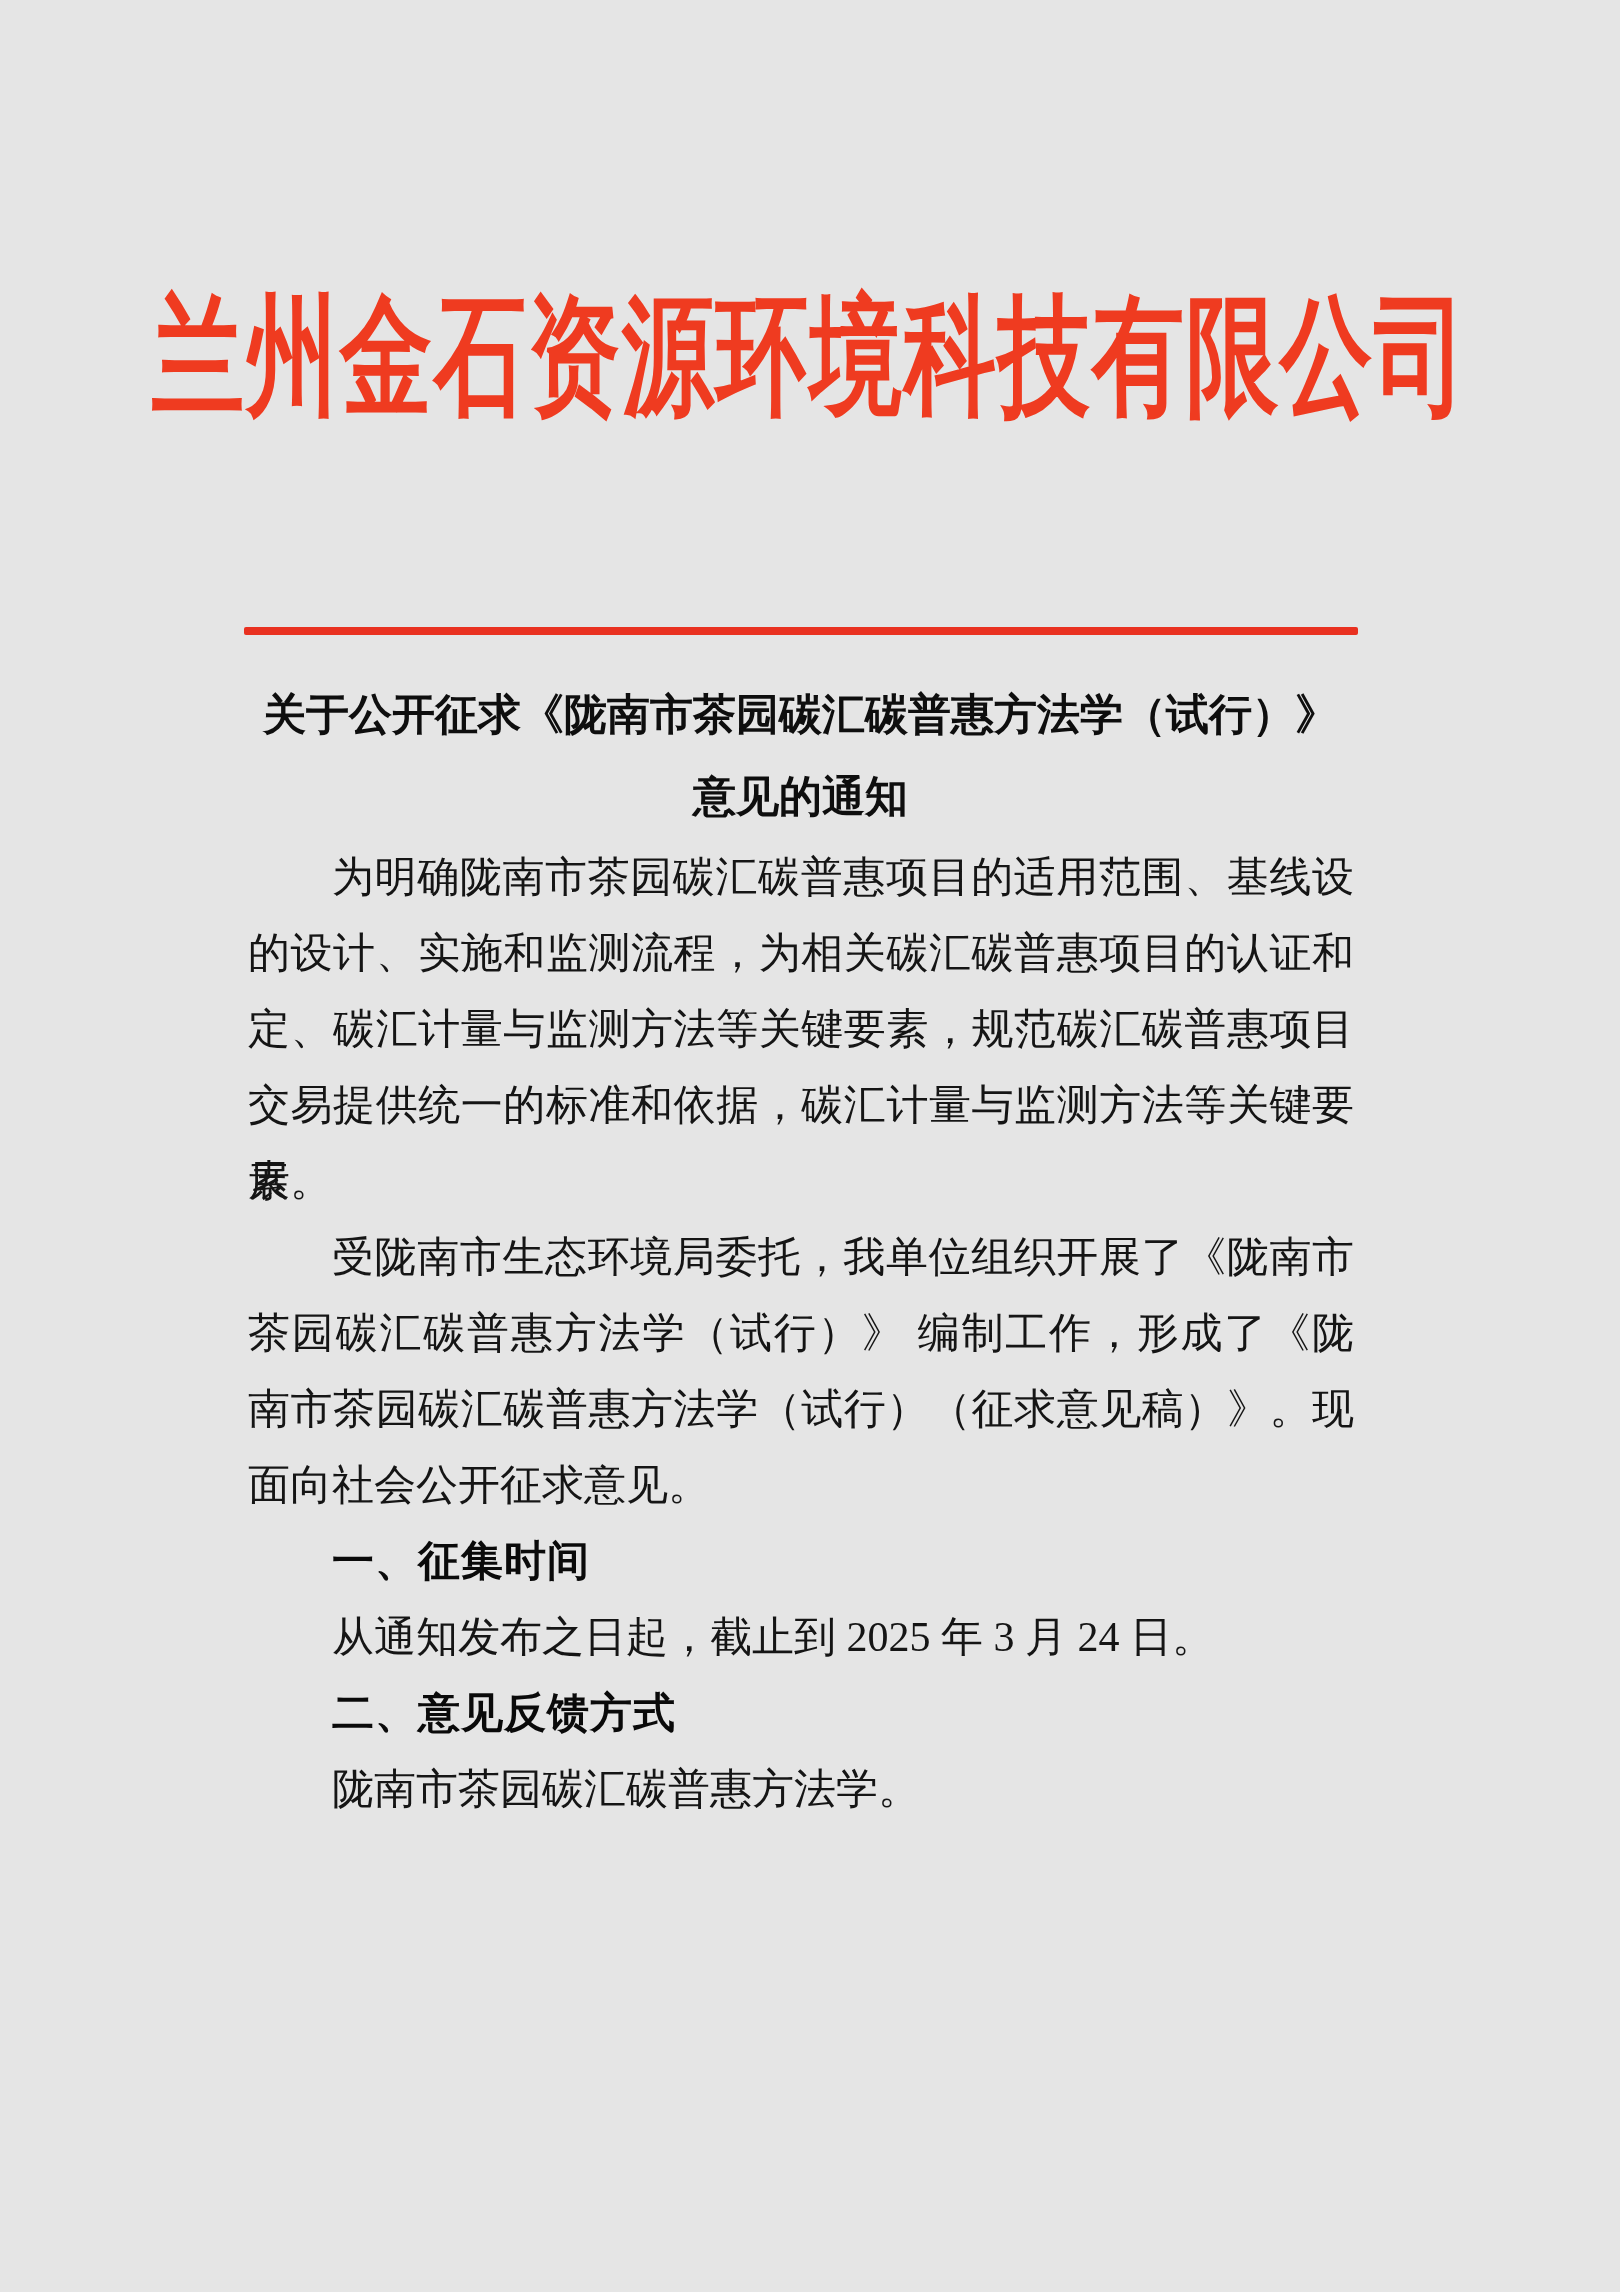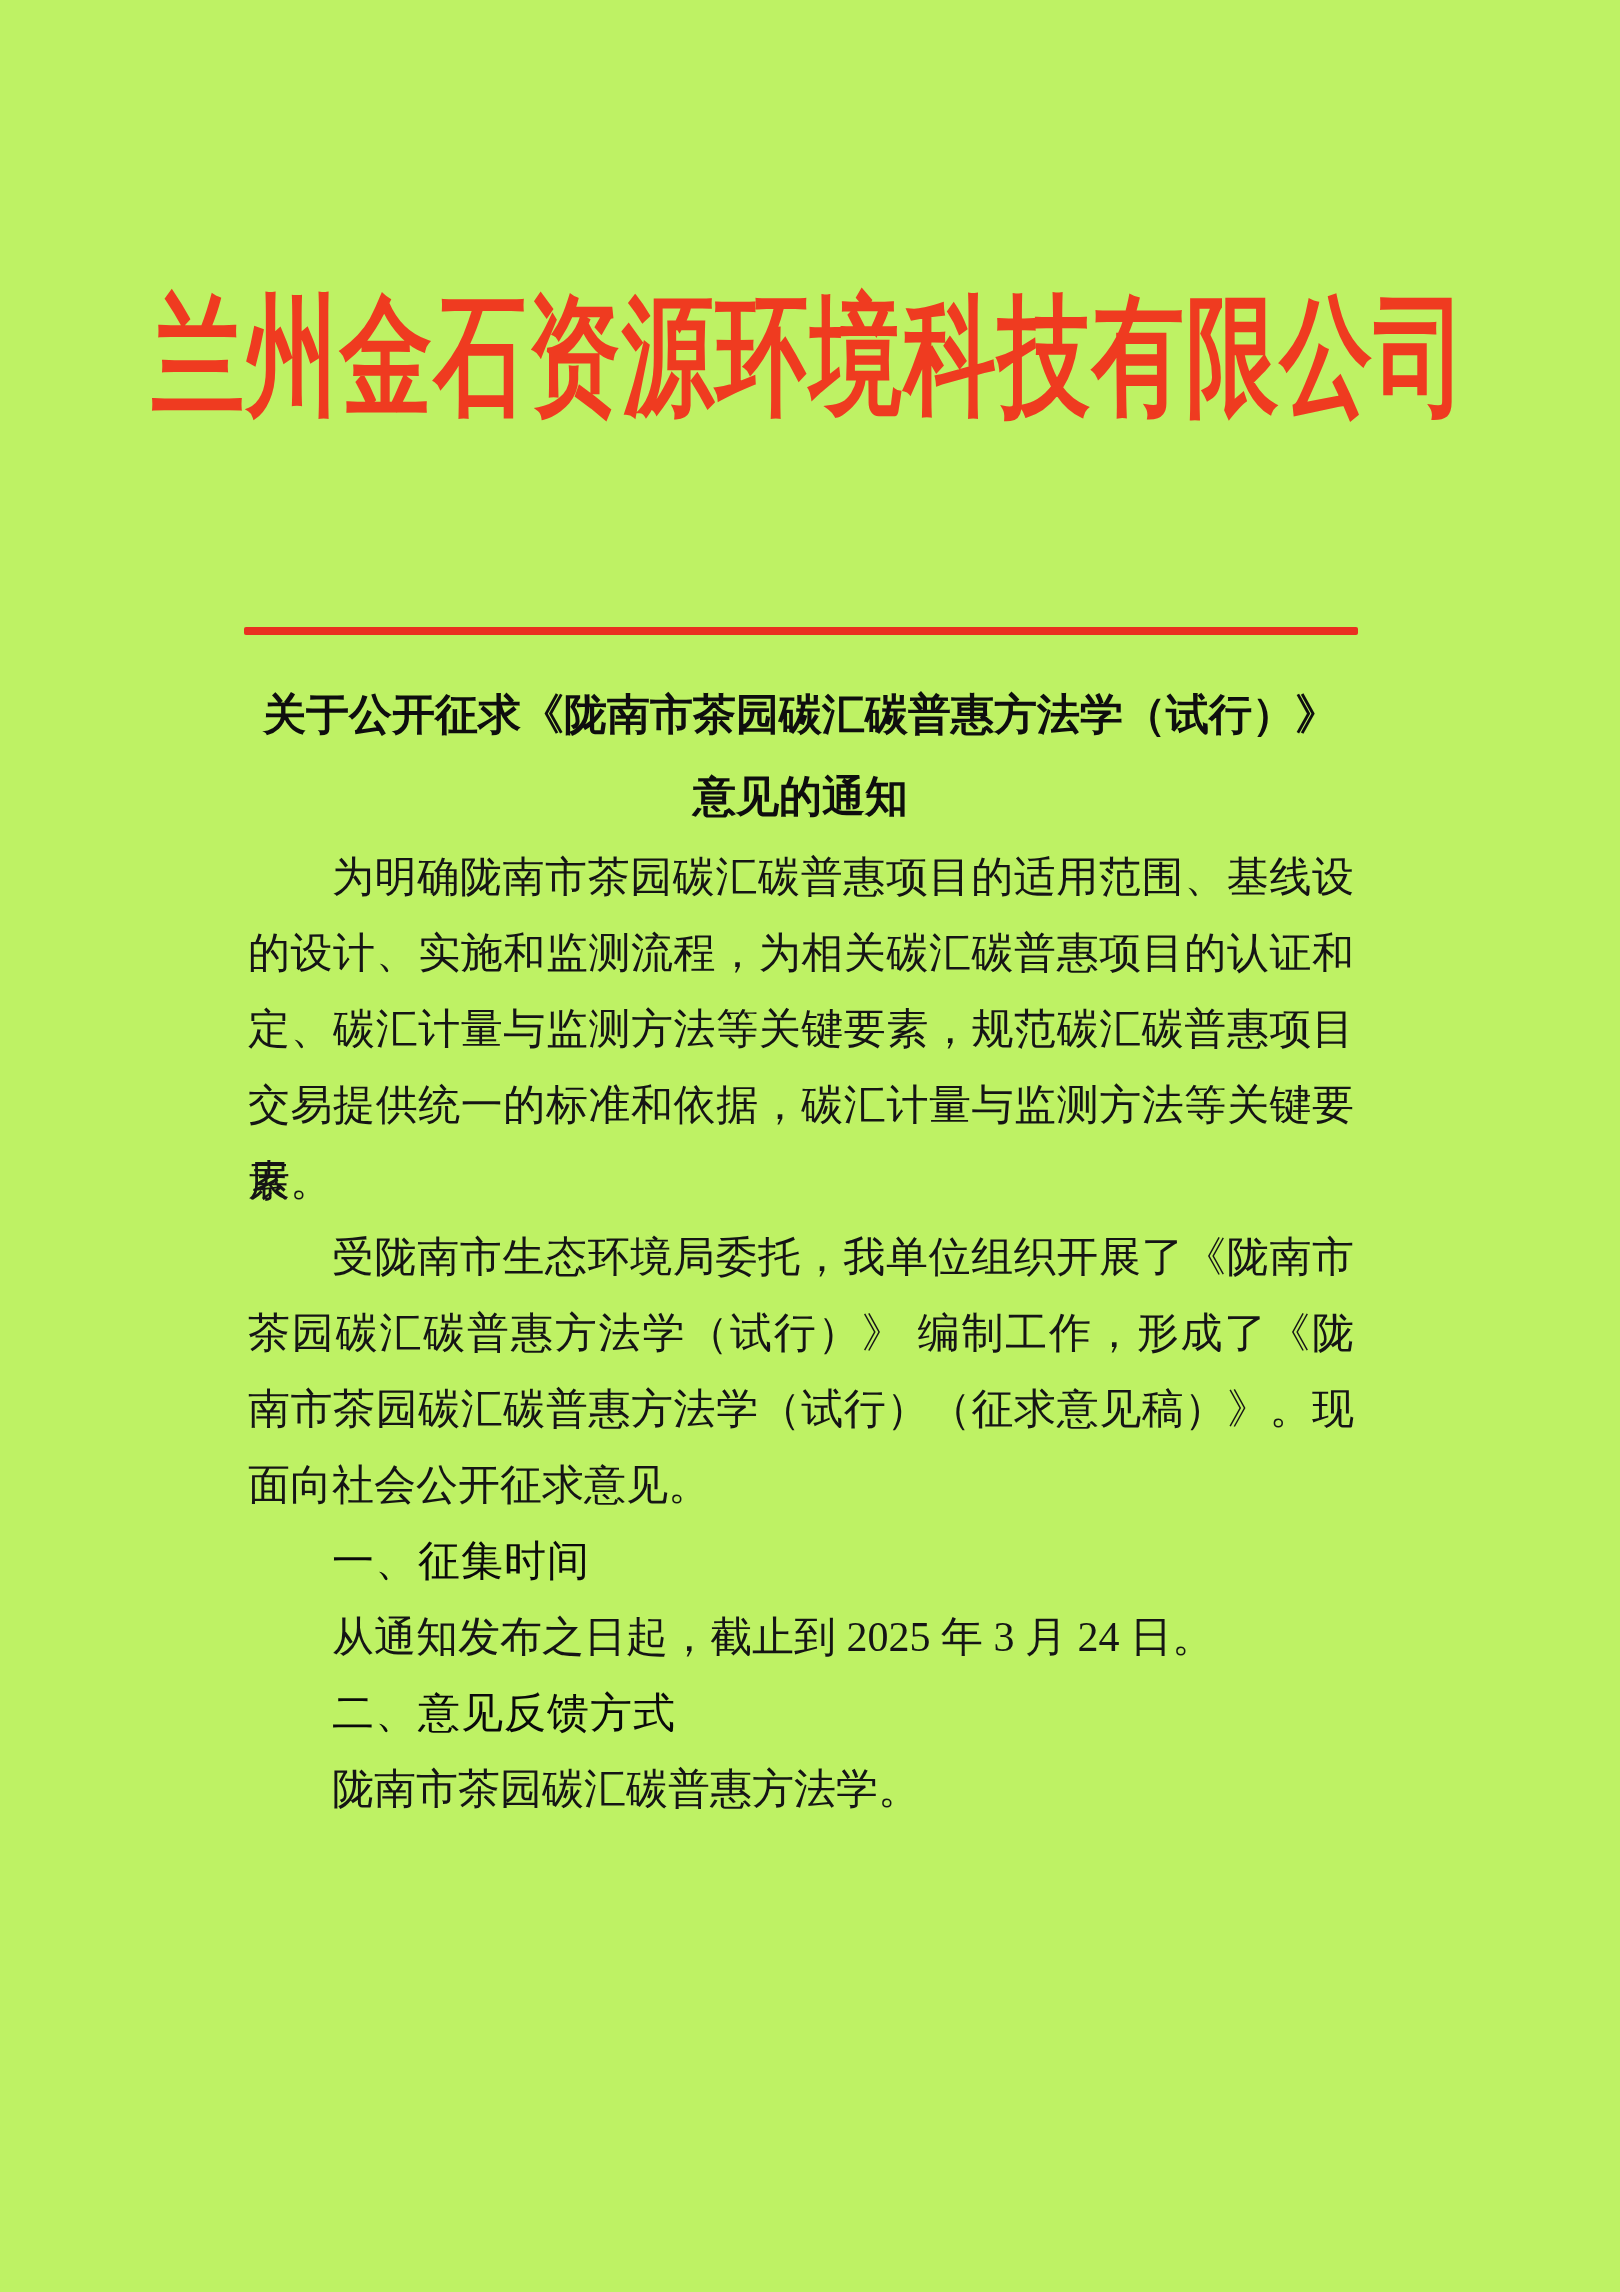--- a/index.html
+++ b/index.html
@@ -4,21 +4,21 @@
 <style>
   html, body {
     margin: 0;
     padding: 0;
     background: #ffffff;
   }
   .page {
     position: relative;
     width: 1620px;
     height: 2293px;
-    background: #bef264;
+    background: #e5e5e5;
     overflow: hidden;
   }
 
   
   .letterhead {
     position: absolute;
     top: 292px;
     left: 0;
     width: 100%;
     text-align: center;
@@ -79,21 +79,21 @@
   }
   .fill {
     text-align: justify;
     text-align-last: justify;
   }
   .indent {
     padding-left: 84px;
   }
   .heading {
     font-family: "Liberation Sans", "DejaVu Sans", sans-serif;
-    font-weight: 400;
+    font-weight: 700;
     letter-spacing: 1px;
     color: #0a0a0a;
   }
 </style>
 </head>
 <body>
 
 <div class="page">
 
   <div class="letterhead">兰州金石资源环境科技有限公司</div>

